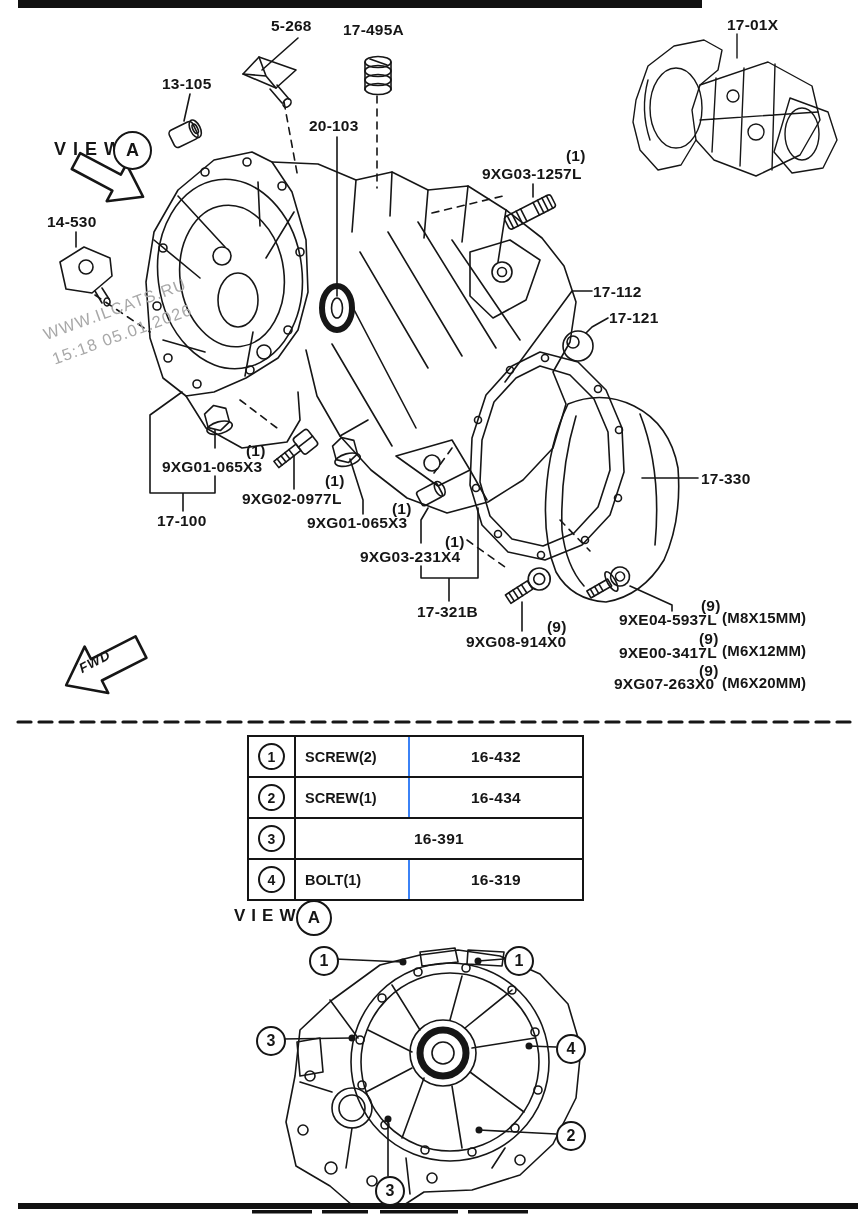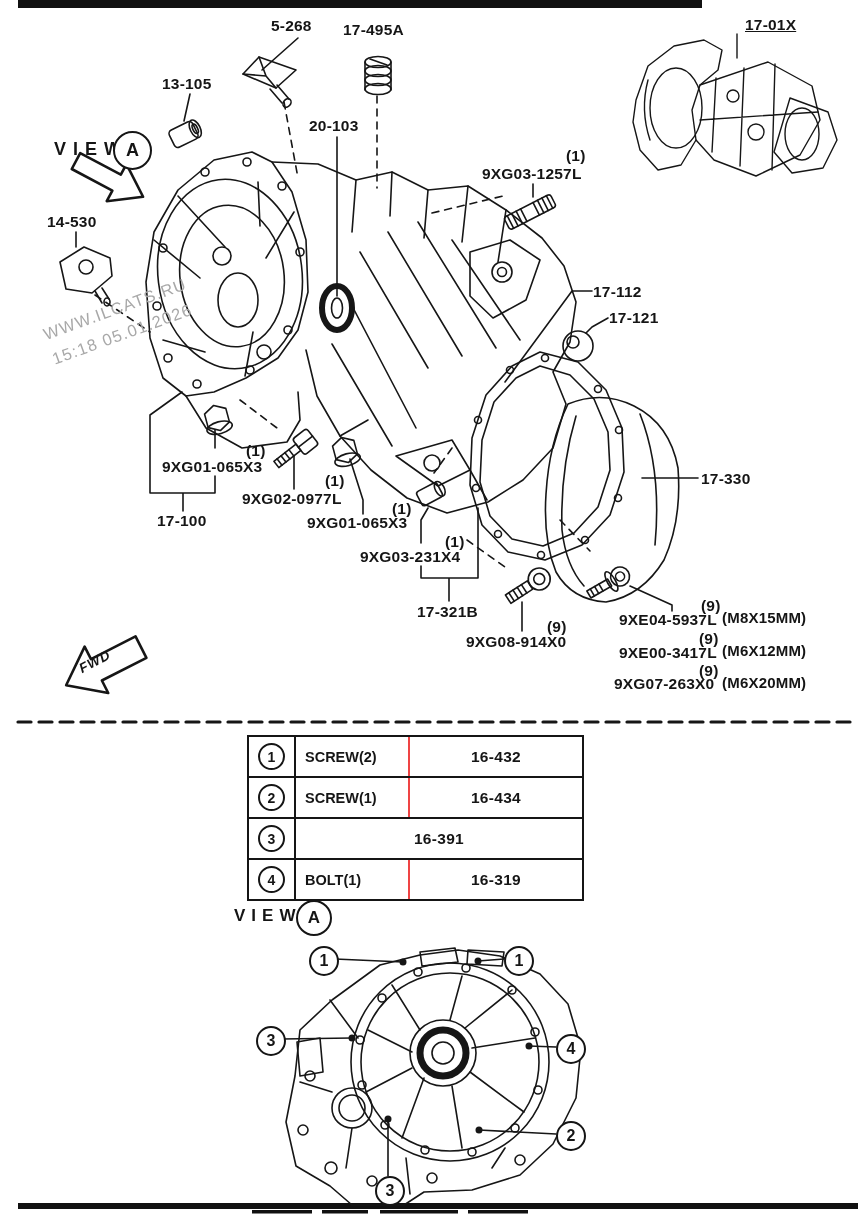--- a/index.html
+++ b/index.html
@@ -14,21 +14,21 @@
   .vtxt{position:absolute;font:700 18px "Liberation Sans",sans-serif;color:#151515;letter-spacing:7px;margin-left:12px;}
   .vbadge{position:absolute;border:2.6px solid #151515;border-radius:50%;background:#fff;
        display:flex;align-items:center;justify-content:center;font:700 18px "Liberation Sans",sans-serif;color:#151515;}
   .fwdtxt{position:absolute;left:78px;top:654px;transform:rotate(-27deg);
        font:800 italic 13.5px "Liberation Sans",sans-serif;color:#151515;letter-spacing:1px;}
   .ptable{position:absolute;left:247px;top:735px;width:333px;border:2.5px solid #151515;background:#fff;}
   .trow{display:flex;height:39px;border-top:2px solid #151515;}
   .trow:first-child{border-top:none;}
   .tc{display:flex;align-items:center;color:#151515;}
   .c1{width:45px;justify-content:center;border-right:2px solid #151515;}
-  .c2{width:103px;border-right:2px solid #ef4444;padding-left:9px;font:700 14.5px "Liberation Sans",sans-serif;}
+  .c2{width:103px;border-right:2px solid #3b82f6;padding-left:9px;font:700 14.5px "Liberation Sans",sans-serif;}
   .c3{flex:1;justify-content:center;font:700 15.5px "Liberation Sans",sans-serif;letter-spacing:.3px;}
   .ccirc{width:23px;height:23px;border:2px solid #151515;border-radius:50%;display:flex;
        align-items:center;justify-content:center;font:700 14px "Liberation Sans",sans-serif;}
   .co{position:absolute;width:26px;height:26px;border:2.2px solid #151515;border-radius:50%;background:#fff;
        display:flex;align-items:center;justify-content:center;font:700 16px "Liberation Sans",sans-serif;color:#151515;}
 </style>
 </head>
 <body>
 
 <svg width="864" height="1214" viewBox="0 0 864 1214">
@@ -266,21 +266,21 @@
 
 <div class="vtxt" style="left:42px;top:139px;">VIEW</div>
 <div class="vbadge" style="left:113px;top:131px;width:35px;height:35px;">A</div>
 
 <div class="fwdtxt">FWD</div>
 
 <div class="lbl" style="left:271px;top:17px;">5-268</div>
 <div class="lbl" style="left:343px;top:21px;">17-495A</div>
 <div class="lbl" style="left:162px;top:75px;">13-105</div>
 <div class="lbl" style="left:309px;top:117px;">20-103</div>
-<div class="lbl" style="left:745px;top:16px;text-decoration:underline;">17-01X</div>
+<div class="lbl" style="left:727px;top:16px;">17-01X</div>
 <div class="lbl" style="left:566px;top:147px;">(1)</div>
 <div class="lbl" style="left:482px;top:165px;">9XG03-1257L</div>
 <div class="lbl" style="left:47px;top:213px;">14-530</div>
 <div class="lbl" style="left:593px;top:283px;">17-112</div>
 <div class="lbl" style="left:609px;top:309px;">17-121</div>
 <div class="lbl" style="left:246px;top:442px;">(1)</div>
 <div class="lbl" style="left:162px;top:458px;">9XG01-065X3</div>
 <div class="lbl" style="left:157px;top:512px;">17-100</div>
 <div class="lbl" style="left:325px;top:472px;">(1)</div>
 <div class="lbl" style="left:242px;top:490px;">9XG02-0977L</div>

